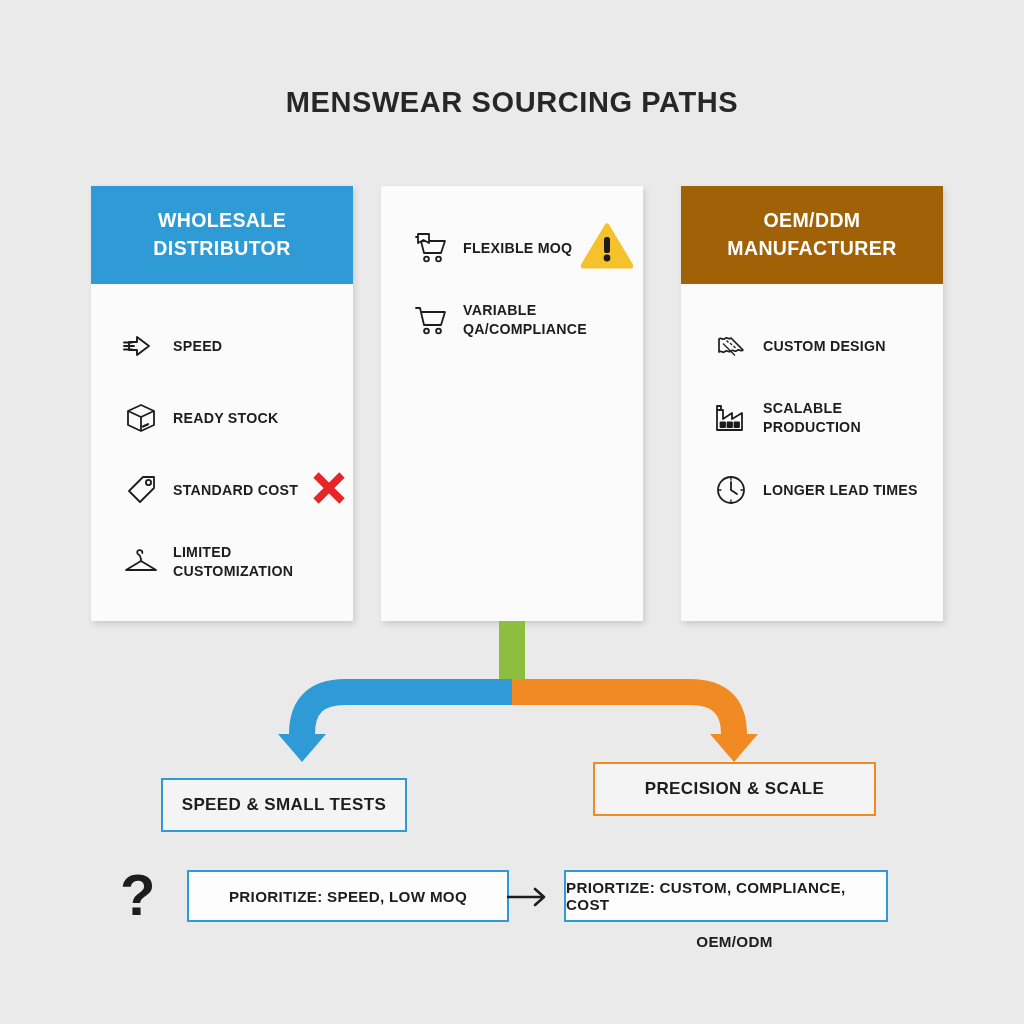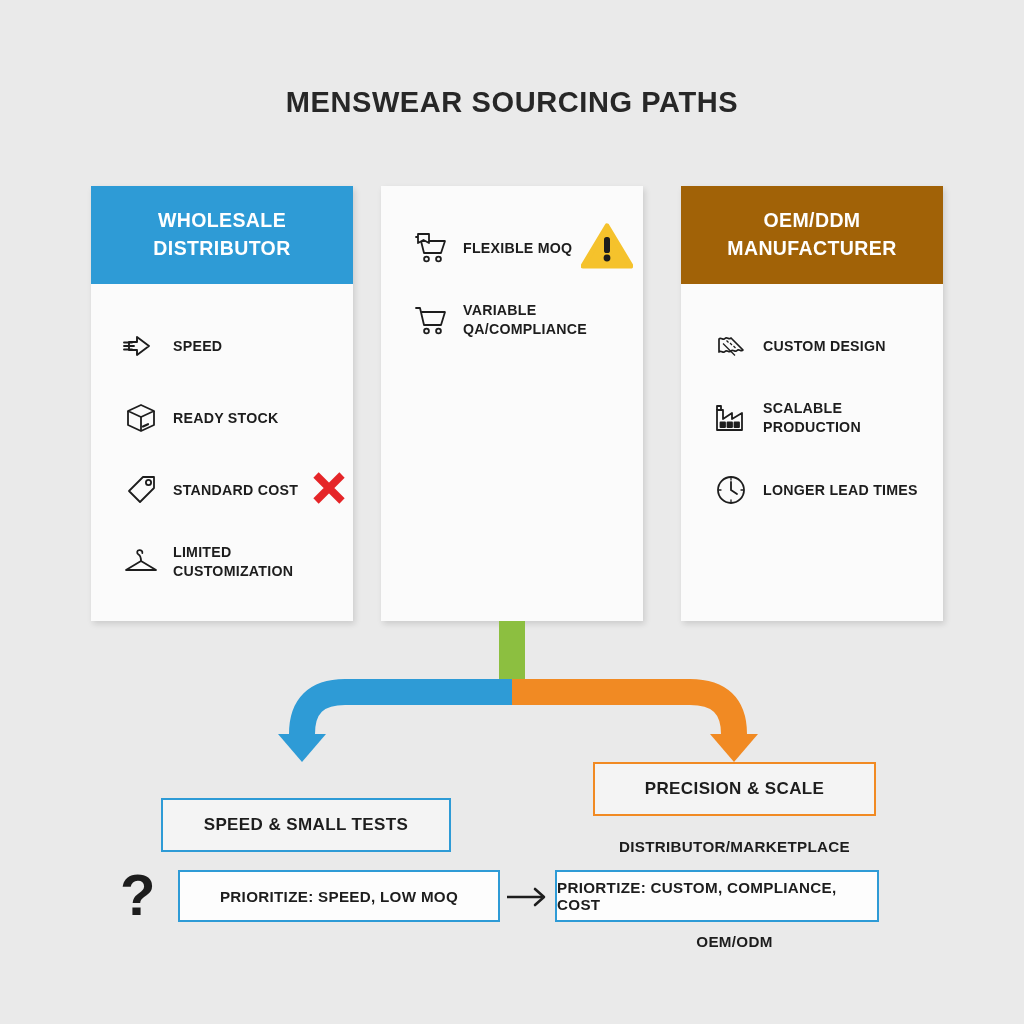--- a/index.html
+++ b/index.html
@@ -71,40 +71,40 @@
   
   .outcome {
     position: absolute; height: 54px;
     background: #f4f4f4;
     border: 2.2px solid #333;
     display: flex; align-items: center; justify-content: center;
   }
   .outcome .otext {
     font-size: 17px; font-weight: bold; color: #1d1d1d; letter-spacing: 0.4px;
   }
-  #outcome-0 { left: 161px; top: 798px; width: 290px; border-color: #2e9bd6; text-align: center; }
+  #outcome-0 { left: 161px; top: 778px; width: 246px; border-color: #2e9bd6; text-align: center; }
   #outcome-1 { left: 593px; top: 762px; width: 283px; border-color: #f18a23; }
 
   .caption {
     position: absolute; text-align: center;
     font-size: 15.2px; font-weight: bold; color: #1d1d1d; letter-spacing: 0.3px;
   }
   #caption-0 { left: 593px; top: 838px; width: 283px; }
   #caption-1 { left: 593px; top: 933px; width: 283px; }
 
   
   .qmark {
     position: absolute; left: 120px; top: 866px;
     font-size: 58px; font-weight: bold; color: #1d1d1d; line-height: 1;
   }
   .prio {
     position: absolute; height: 52px;
     background: #fdfdfd;
     border: 2.2px solid #2e9bd6;
-    display: flex; align-items: center; justify-content: center;
+    display: flex; align-items: center; justify-content: center; margin-left: 9px;
   }
   .prio .ptext {
     font-size: 15.2px; font-weight: bold; color: #1d1d1d; letter-spacing: 0.3px;
   }
   #prio-0 { left: 178px; top: 870px; width: 322px; }
   #prio-1 { left: 555px; top: 870px; width: 324px; }
 
   #arrow-mid { position: absolute; left: 505px; top: 884px; }
 </style>
 </head>
@@ -274,21 +274,20 @@
     <polygon points="710,734 758,734 734,762" fill="#f18a23"></polygon>
   </svg>
 
   <div class="outcome" id="outcome-0">
     <span class="otext">SPEED &amp; SMALL TESTS</span>
   </div>
   <div class="outcome" id="outcome-1">
     <span class="otext">PRECISION &amp; SCALE</span>
   </div>
 
-  <div class="caption" id="caption-0">DISTRIBUTOR/MARKETPLACE</div>
   <div class="caption" id="caption-1">OEM/ODM</div>
 
   <div class="qmark">?</div>
 
   <div class="prio" id="prio-0">
     <span class="ptext">PRIORITIZE: SPEED, LOW MOQ</span>
   </div>
 
   <svg id="arrow-mid" width="46" height="26" viewBox="0 0 46 26">
     <line x1="2" y1="13" x2="37" y2="13" stroke="#1d1d1d" stroke-width="2.6"></line>

